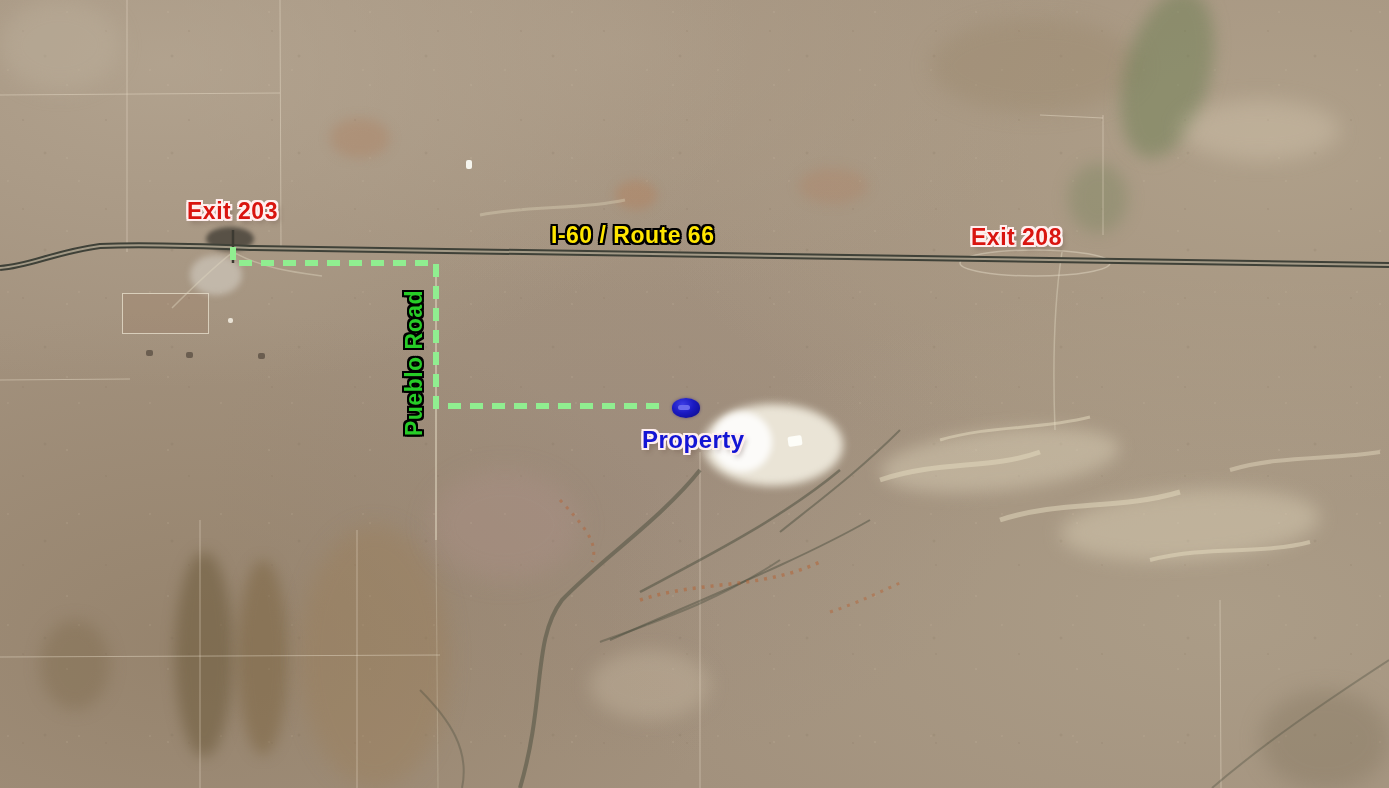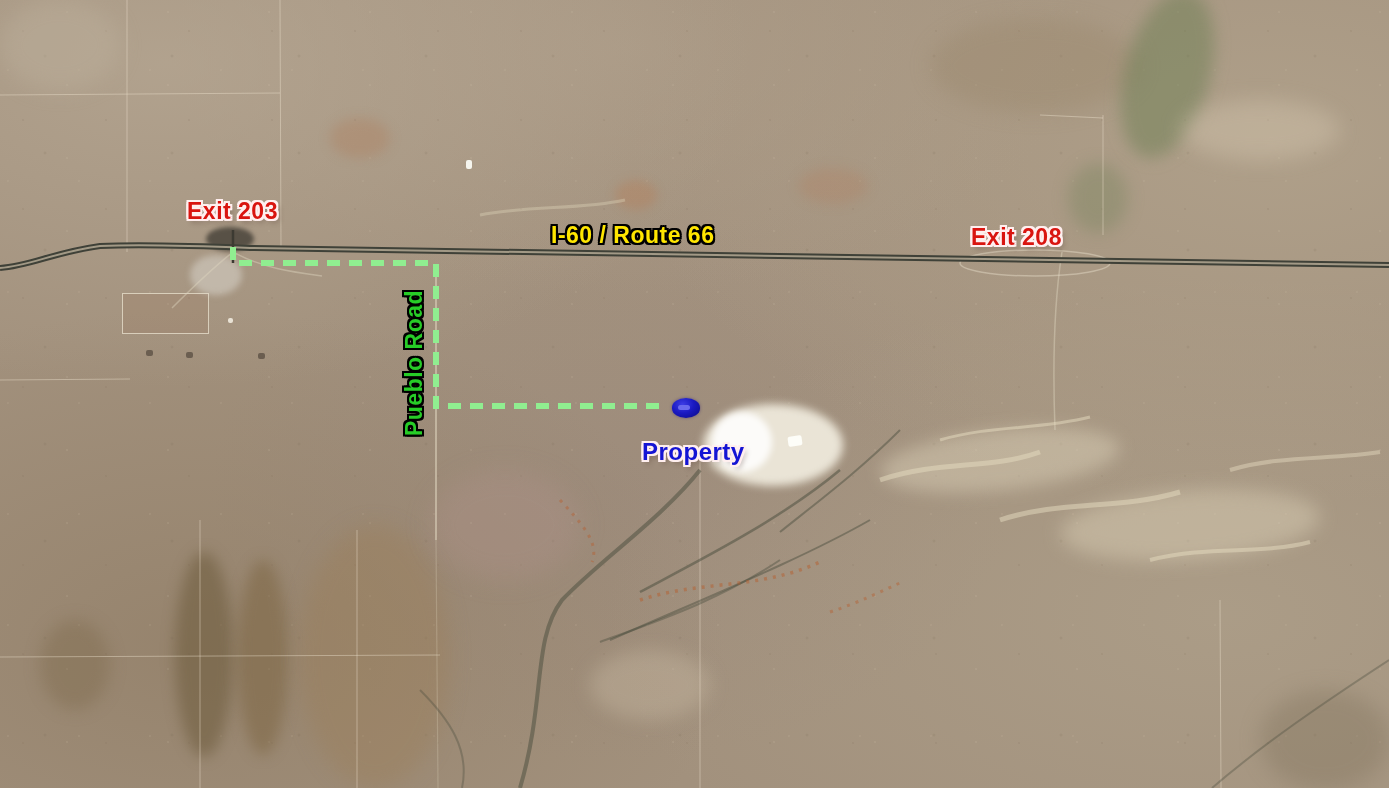--- a/index.html
+++ b/index.html
@@ -150,14 +150,14 @@
   </svg>
 
   <div class="marker">
     <div class="marker-slot"></div>
   </div>
 
   <div class="map-label lbl-red outline-white" style="left:187px;top:200px;">Exit 203</div>
   <div class="map-label lbl-yellow outline-black" style="left:551px;top:224px;">I-60 / Route 66</div>
   <div class="map-label lbl-red outline-white" style="left:971px;top:220px;margin-top:6px;">Exit 208</div>
   <div class="map-label lbl-green outline-black lbl-pueblo">Pueblo Road</div>
-  <div class="map-label lbl-blue outline-white" style="left:628px;top:440px;padding-left:14px;">Property</div>
+  <div class="map-label lbl-blue outline-white" style="left:628px;top:428px;padding-left:14px;">Property</div>
 </div>
 
 </body></html>

